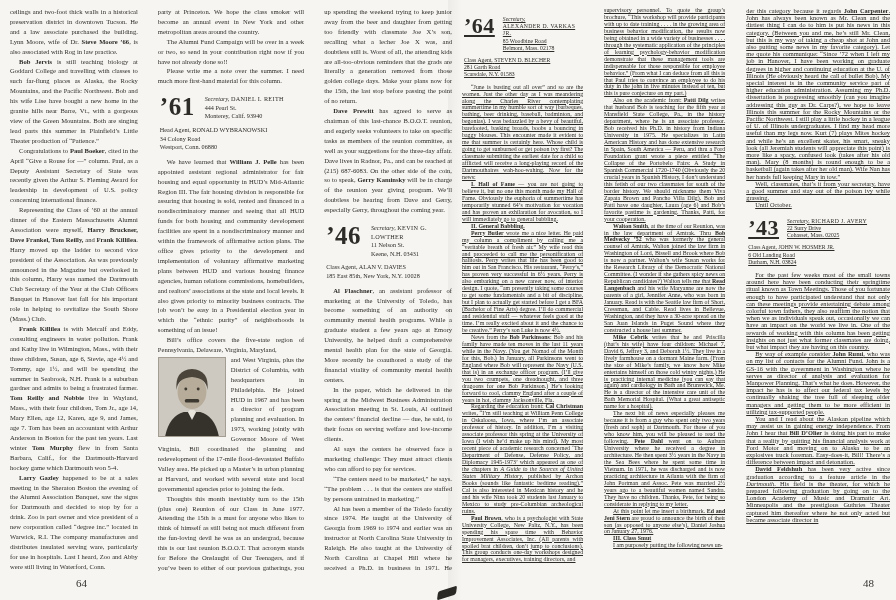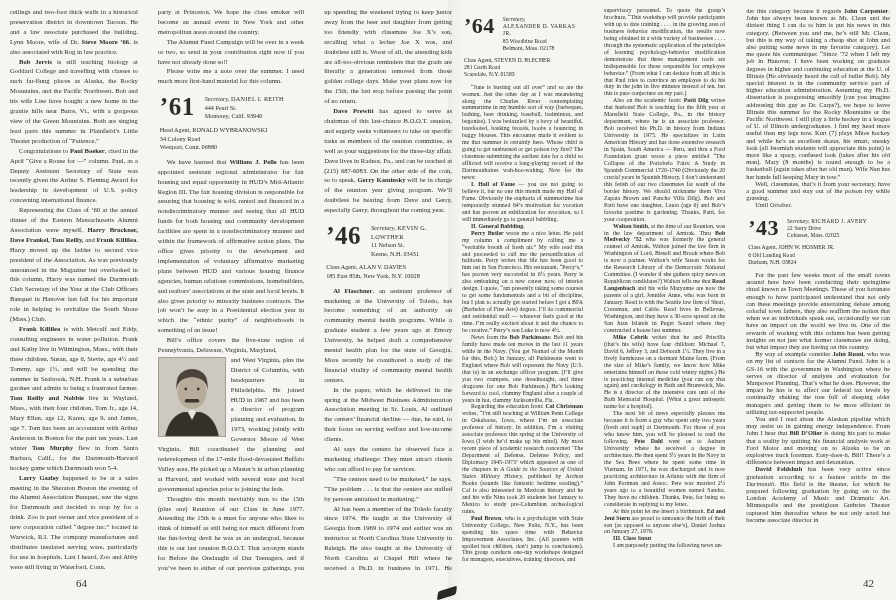--- a/index.html
+++ b/index.html
@@ -5,21 +5,21 @@
   html,body{margin:0;padding:0;background:#e9e8e4;}
   .spread{position:relative;width:896px;height:600px;background:#f6f5f1;overflow:hidden;
           font-family:"Liberation Serif",serif;color:#2e2c28;}
   .spread::after{content:"";position:absolute;left:448px;top:0;width:14px;height:600px;
           background:linear-gradient(90deg,rgba(0,0,0,0.04),rgba(0,0,0,0));pointer-events:none;}
   .page{position:absolute;top:0;height:600px;box-sizing:border-box;}
   .page-left{left:0;width:456px;padding:7px 4px 0 10px;}
   .page-right{left:456px;width:440px;padding:7px 6px 0 6px;}
   .cols{display:flex;}
   .page-left .cols{gap:20px;}
-  .page-right .cols{gap:21px;}
+  .page-right .cols{gap:21px;text-decoration:underline;}
   .col{overflow:hidden;text-align:justify;}
   .page-left .col{height:566px;font-size:6.6px;line-height:9.9px;}
   .page-left .col.c1{width:138px;}
   .page-left .col.c2{width:158px;}
   .page-left .col.c3{width:138px;}
   .page-right .col{height:568px;font-size:5.9px;line-height:6.95px;}
   .page-right .col.c4{width:128px;}
   .page-right .col.c5{width:128px;}
   .page-right .col.c6{width:152px;font-size:6.4px;line-height:7.2px;}
   .para{margin:0;text-indent:9px;}
@@ -177,16 +177,16 @@
               <div class="line">6 Old Landing Road</div>
               <div class="line">Durham, N.H. 03824</div>
             </div>
           </div>
           <p class="para"><span>For the past few weeks most of the small towns around here have been conducting their springtime ritual known as Town Meetings. Those of you fortunate enough to have participated understand that not only can these meetings provide entertaining debate among colorful town fathers, they also reaffirm the notion that when we as individuals speak out, occasionally we can have an impact on the world we live in. One of the rewards of working with this column has been getting insights on not just what former classmates are doing, but what impact they are having on this country.</span></p>
           <p class="para"><span>By way of example consider </span><b>John Rumi</b><span>, who was on my list of contacts for the Alumni Fund. John is a GS-16 with the government in Washington where he serves as director of analysis and evaluation for Manpower Planning. That’s what he does. However, the impact he has is to affect our federal tax levels by continually shaking the tree full of sleeping older managers and getting them to be more efficient in utilizing tax-supported people.</span></p>
           <p class="para"><span>You and I read about the Alaskan pipeline which may assist us in gaining energy independence. From John I hear that </span><b>Bill D’Olier</b><span> is doing his part to make that a reality by quitting his financial analysis work at Ford Motor and moving on to Alaska to be an explosives truck foreman. Easy-does-it, Bill! There’s a difference between impact and detonation.</span></p>
           <p class="para"><b>David Feldshuh</b><span> has been very active since graduation according to a feature article in the </span><i>Dartmouth</i><span>. His field is the theater, for which he prepared following graduation by going on to the London Academy of Music and Dramatic Art. Minneapolis and the prestigious Guthries Theater captured him thereafter where he not only acted but became associate director in</span></p>
         </div>
     </div>
-    <div class="pagenum" id="pn-right">42</div>
+    <div class="pagenum" id="pn-right">48</div>
   </div>
   <div class="scan-mark"></div>
 </div>
 
 </body></html>

